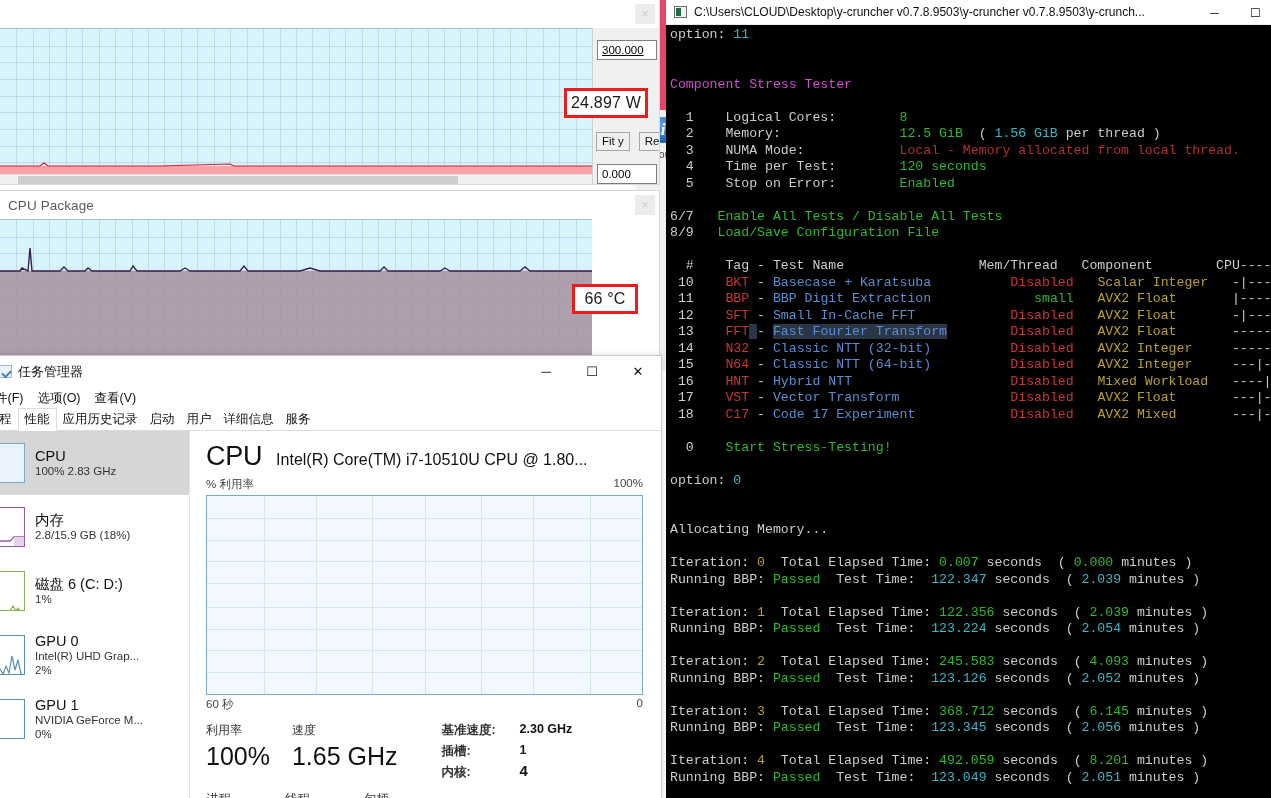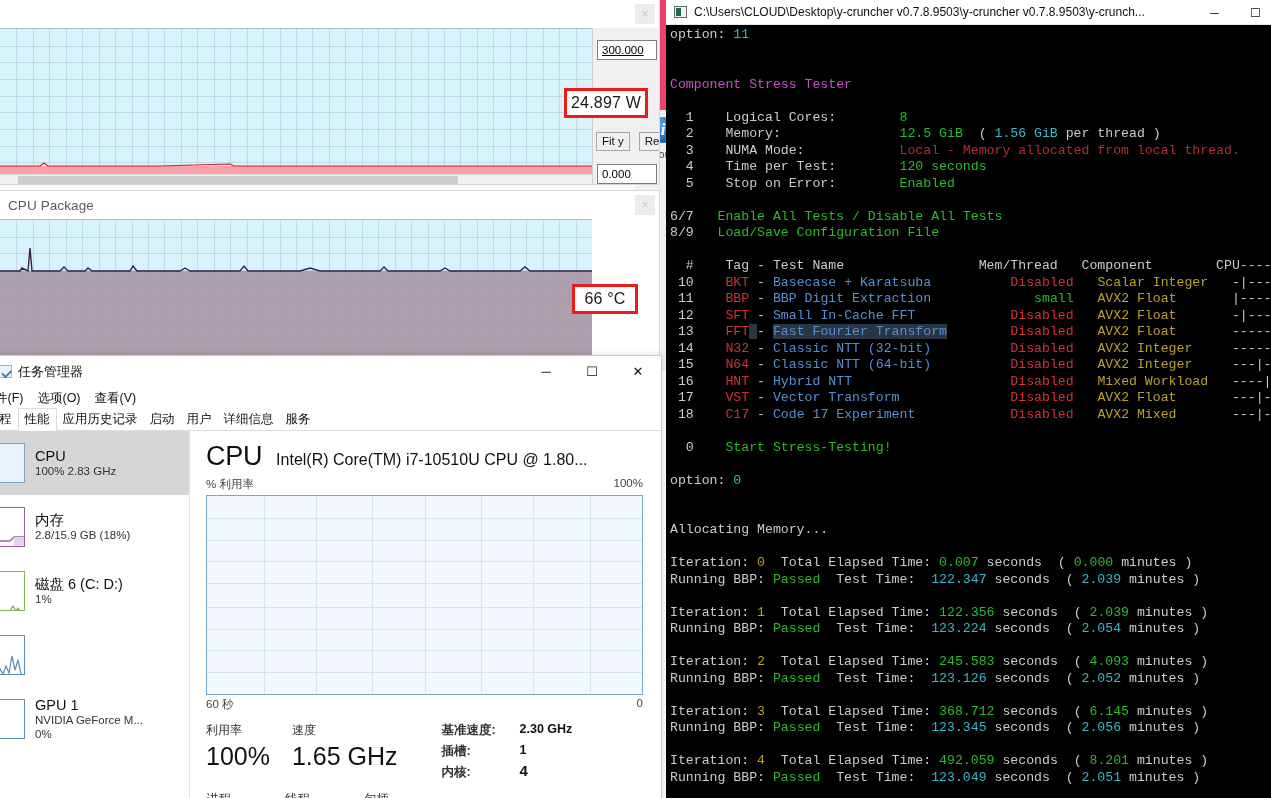--- a/index.html
+++ b/index.html
@@ -437,20 +437,25 @@
               <span class="tm-side-name">磁盘 6 (C: D:)</span>
               <span class="tm-side-sub">1%</span>
             </div>
           </div>
           <div class="tm-side-item">
             <div class="tm-thumb" style="border-color: rgb(90, 143, 181); background: rgb(255, 255, 255); margin-left: -14px;">
               <svg width="46" height="40">
                 <polyline points="0,39 16,39 20,33 23,38 26,30 29,37 32,20 35,34 38,24 41,38 46,39" fill="none" stroke="#5a8fb5" stroke-width="1.2"></polyline>
               </svg>
             </div>
+            <div class="tm-side-text">
+              <span class="tm-side-name">GPU 0</span>
+              <span class="tm-side-sub">Intel(R) UHD Grap...</span>
+              <span class="tm-side-sub">2%</span>
+            </div>
           </div>
           <div class="tm-side-item">
             <div class="tm-thumb" style="border-color: rgb(90, 143, 181); background: rgb(255, 255, 255); margin-left: -14px;">
               <svg width="46" height="40">
                 <polyline points="0,39 46,39" fill="none" stroke="#5a8fb5" stroke-width="1.2"></polyline>
               </svg>
             </div>
             <div class="tm-side-text">
               <span class="tm-side-name">GPU 1</span>
               <span class="tm-side-sub">NVIDIA GeForce M...</span>

